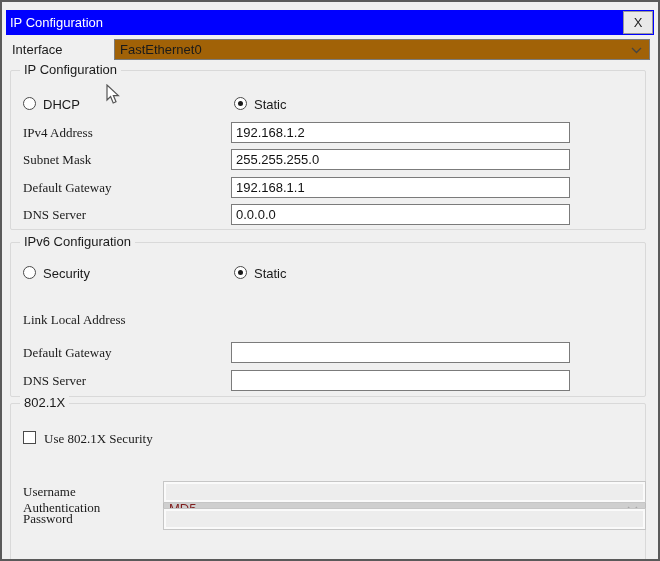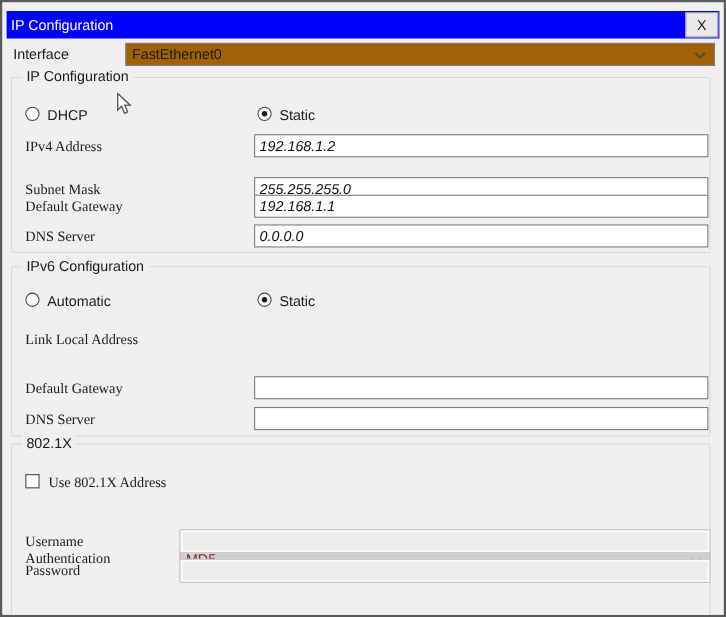--- a/index.html
+++ b/index.html
@@ -67,21 +67,21 @@
 
   .txt {
     position:absolute; top:0; height:21px;
     background:#ffffff;
     border:1px solid #7b7b7b;
     font-family:"Liberation Sans", sans-serif;
     font-size:13px; color:#111;
     padding:0 4px;
     outline:none;
   }
-  .txt-main { left:220px; width:413px;font-style:italic; }
+  .txt-main { left:220px; width:339px; }
 
   
   .radio {
     display:inline-block; width:13px; height:13px;
     border:1px solid #4a4a4a; border-radius:50%;
     background:#ffffff; position:absolute; top:1px;
     vertical-align:middle;
   }
   .radio.checked::after {
     content:""; position:absolute; left:3px; top:3px;
@@ -147,68 +147,68 @@
       <span class="radio-lbl" style="left:32px;">DHCP</span>
       <span class="radio checked" style="left:223px;"></span>
       <span class="radio-lbl" style="left:243px;">Static</span>
     </div>
 
     <div class="row" style="top:51px;">
       <span class="lbl">IPv4 Address</span>
       <input class="txt txt-main" type="text" value="192.168.1.2" style="">
     </div>
 
-    <div class="row" style="top:78px;margin-top:12px;">
+    <div class="row" style="top:78px;">
       <span class="lbl">Subnet Mask</span>
       <input class="txt txt-main" type="text" value="255.255.255.0" style="">
     </div>
 
     <div class="row" style="top:106px;">
       <span class="lbl">Default Gateway</span>
       <input class="txt txt-main" type="text" value="192.168.1.1" style="">
     </div>
 
     <div class="row" style="top:133px;">
       <span class="lbl">DNS Server</span>
       <input class="txt txt-main" type="text" value="0.0.0.0" style="">
     </div>
   </div>
 
   <div class="group g2">
     <span class="group-label">IPv6 Configuration</span>
 
     <div class="row" style="top:22px;">
       <span class="radio" style="left:12px;"></span>
-      <span class="radio-lbl" style="left:32px;">Automatic</span>
+      <span class="radio-lbl" style="left:32px;">Security</span>
       <span class="radio checked" style="left:223px;"></span>
       <span class="radio-lbl" style="left:243px;">Static</span>
     </div>
 
 
-    <div class="row" style="top:55px;">
+    <div class="row" style="top:66px;">
       <span class="lbl">Link Local Address</span>
     </div>
 
     <div class="row" style="top:99px;">
       <span class="lbl">Default Gateway</span>
       <input class="txt txt-main" type="text" value="" style="">
     </div>
 
     <div class="row" style="top:127px;">
       <span class="lbl">DNS Server</span>
       <input class="txt txt-main" type="text" value="" style="">
     </div>
   </div>
 
   <div class="group g3">
     <span class="group-label">802.1X</span>
 
     <div class="row" style="top:26px;">
       <span class="checkbox"></span>
-      <span class="lbl" style="left:33px; top:1px;">Use 802.1X Address</span>
+      <span class="lbl" style="left:33px; top:1px;">Use 802.1X Security</span>
     </div>
 
     <div class="row" style="top:49px;margin-top:44px;">
       <span class="lbl">Authentication</span>
       <div class="combo-disabled">
         <span>MD5</span>
         <svg class="chev" width="11" height="7" viewBox="0 0 11 7">
           <polyline points="1,1 5.5,5.5 10,1" fill="none" stroke="#a7a7a7" stroke-width="1.3"></polyline>
         </svg>
       </div>

